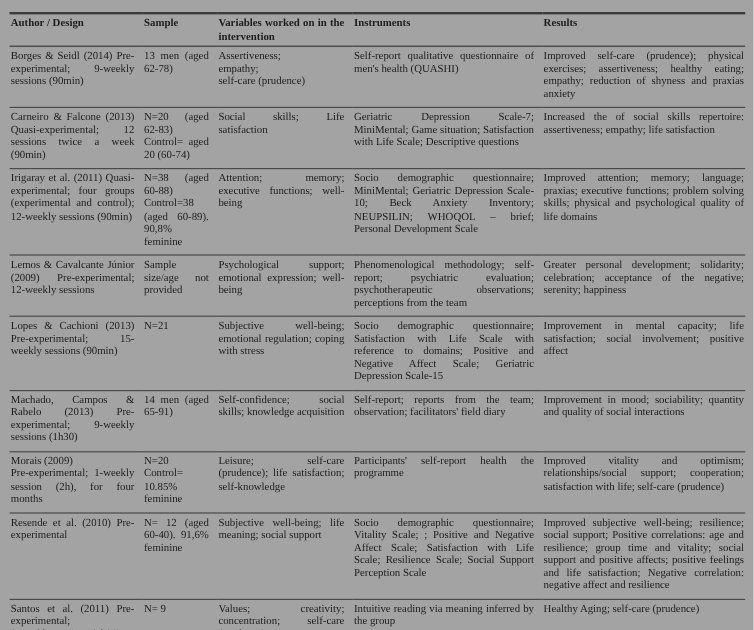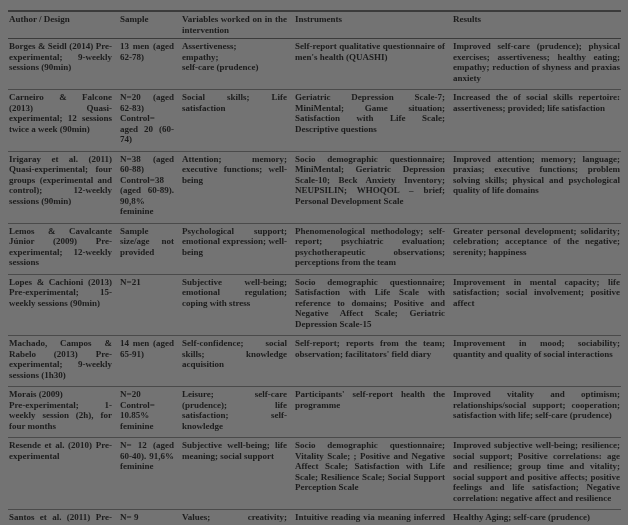--- a/index.html
+++ b/index.html
@@ -5,21 +5,21 @@
   html, body {
     margin: 0;
     padding: 0;
     background: #f6f6f6;
     font-family: "Liberation Serif", "DejaVu Serif", serif;
   }
   .page {
     position: relative;
     width: 628px;
     height: 525px;
-    background: #737373;
+    background: #a3a3a3;
     overflow: hidden;
     box-sizing: border-box;
     padding: 10px 7px 0 8px;
   }
   table.review-table {
     width: 613px;
     border-collapse: collapse;
     table-layout: fixed;
     border-top: 2px solid #3b3b3b;
     border-bottom: 2px solid #3b3b3b;
@@ -32,21 +32,20 @@
   th, td {
     vertical-align: top;
     font-size: 9px;
     line-height: 10.5px;
     color: #1c1c1c;
     padding: 2px 7px 6px 1px;
     text-align: justify;
     text-justify: inter-word;
     white-space: pre-line;
     overflow: hidden;
-    font-weight: bold;
   }
   th {
     font-weight: bold;
     border-bottom: 1.5px solid #3b3b3b;
     padding-bottom: 3px;
   }
   td:last-child, th:last-child { padding-right: 1px; }
   tbody tr { border-bottom: 1px solid #4a4a4a; }
   tbody tr:last-child { border-bottom: none; }
 </style>
@@ -80,21 +79,21 @@
 self-care (prudence)</td>
         <td>Self-report qualitative questionnaire of men's health (QUASHI)</td>
         <td>Improved self-care (prudence); physical exercises; assertiveness; healthy eating; empathy; reduction of shyness and praxias anxiety</td>
       </tr>
       <tr>
         <td>Carneiro &amp; Falcone (2013) Quasi-experimental; 12 sessions twice a week (90min)</td>
         <td>N=20 (aged 62-83)
 Control= aged 20 (60-74)</td>
         <td>Social skills; Life satisfaction</td>
         <td>Geriatric Depression Scale-7; MiniMental; Game situation; Satisfaction with Life Scale; Descriptive questions</td>
-        <td>Increased the of social skills repertoire: assertiveness; provided; life satisfaction</td>
+        <td>Increased the of social skills repertoire: assertiveness; empathy; life satisfaction</td>
       </tr>
       <tr>
         <td>Irigaray et al. (2011) Quasi-experimental; four groups (experimental and control); 12-weekly sessions (90min)</td>
         <td>N=38 (aged 60-88) Control=38 (aged 60-89). 90,8% feminine</td>
         <td>Attention; memory; executive functions; well-being</td>
         <td>Socio demographic questionnaire; MiniMental; Geriatric Depression Scale-10; Beck Anxiety Inventory; NEUPSILIN; WHOQOL – brief; Personal Development Scale</td>
         <td>Improved attention; memory; language; praxias; executive functions; problem solving skills; physical and psychological quality of life domains</td>
       </tr>
       <tr>
         <td>Lemos &amp; Cavalcante Júnior (2009) Pre-experimental; 12-weekly sessions</td>

